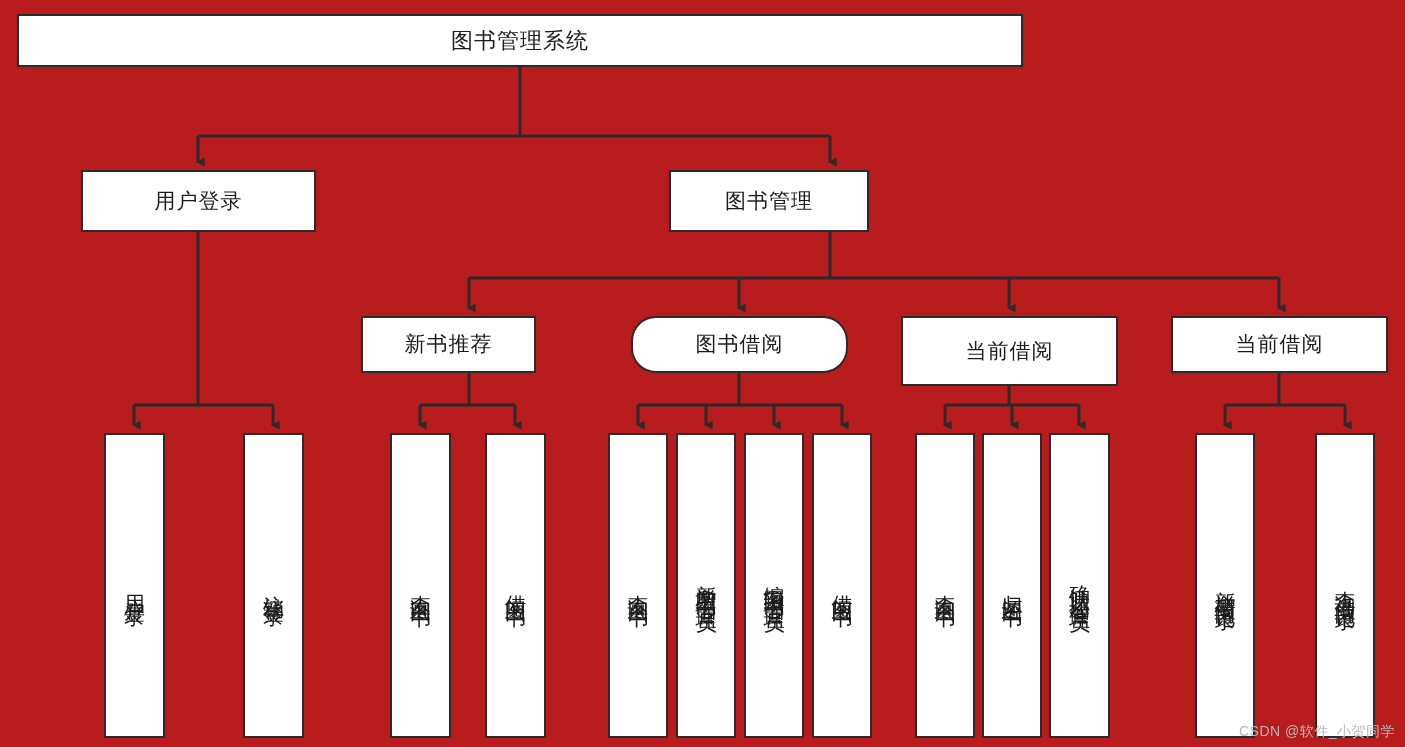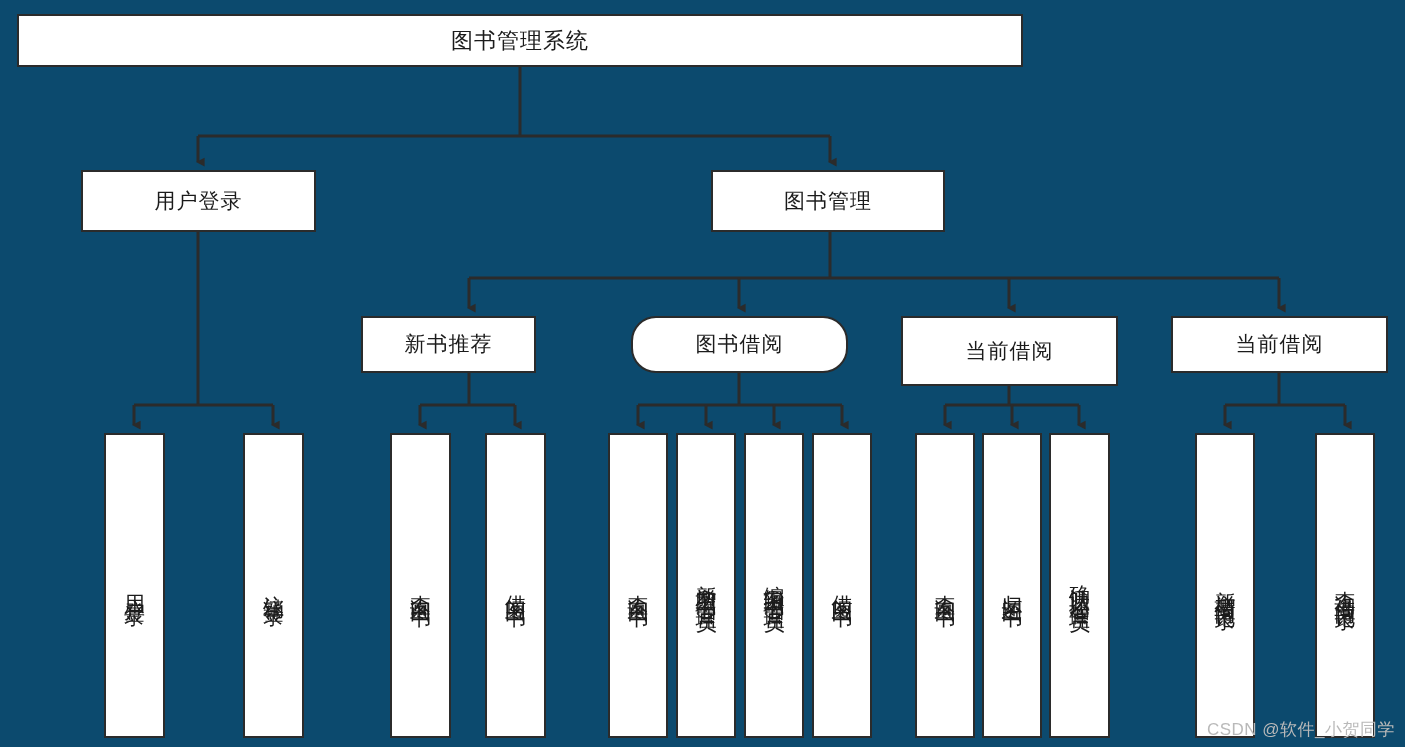--- a/index.html
+++ b/index.html
@@ -4,21 +4,21 @@
 <style>
   html,body{margin:0;padding:0;background:#ffffff;}
   body{
     font-family:"Liberation Sans","DejaVu Sans",sans-serif;
     color:#1b1b1b;
   }
   #canvas{
     position:relative;
     width:1405px;
     height:747px;
-    background:#0c4a6e;
+    background:#b91c1c;
     overflow:hidden;
   }
   #wires{
     position:absolute;
     left:0;top:0;
     width:1405px;height:747px;
     pointer-events:none;
   }
   .node{
     position:absolute;
@@ -42,21 +42,21 @@
     text-orientation:upright;
     letter-spacing:4px;
     font-size:21px;
     white-space:nowrap;
   }
   .node.root .label{font-size:22px;}
   .watermark{
     position:absolute;
     right:10px;
     bottom:6px;
-    font-size:17px;
+    font-size:14px;
     color:#b9b9b9;
     letter-spacing:.5px;
     z-index:5;
     white-space:nowrap;
   }
 </style>
 </head>
 <body>
 
 <div id="canvas">
@@ -111,21 +111,21 @@
     </g>
   </svg>
 
   <div class="node root" style="left:17px;top:14px;width:1006px;height:53px;">
     <span class="label">图书管理系统</span>
   </div>
 
   <div class="node" style="left:81px;top:170px;width:235px;height:62px;">
     <span class="label">用户登录</span>
   </div>
-  <div class="node" style="left:711px;top:170px;width:234px;height:62px;">
+  <div class="node" style="left:669px;top:170px;width:200px;height:62px;">
     <span class="label">图书管理</span>
   </div>
 
   <div class="node" style="left:361px;top:316px;width:175px;height:57px;">
     <span class="label">新书推荐</span>
   </div>
   <div class="node" style="left:631px;top:316px;width:217px;height:57px;border-radius:25px;">
     <span class="label">图书借阅</span>
   </div>
   <div class="node" style="left:901px;top:316px;width:217px;height:70px;">

